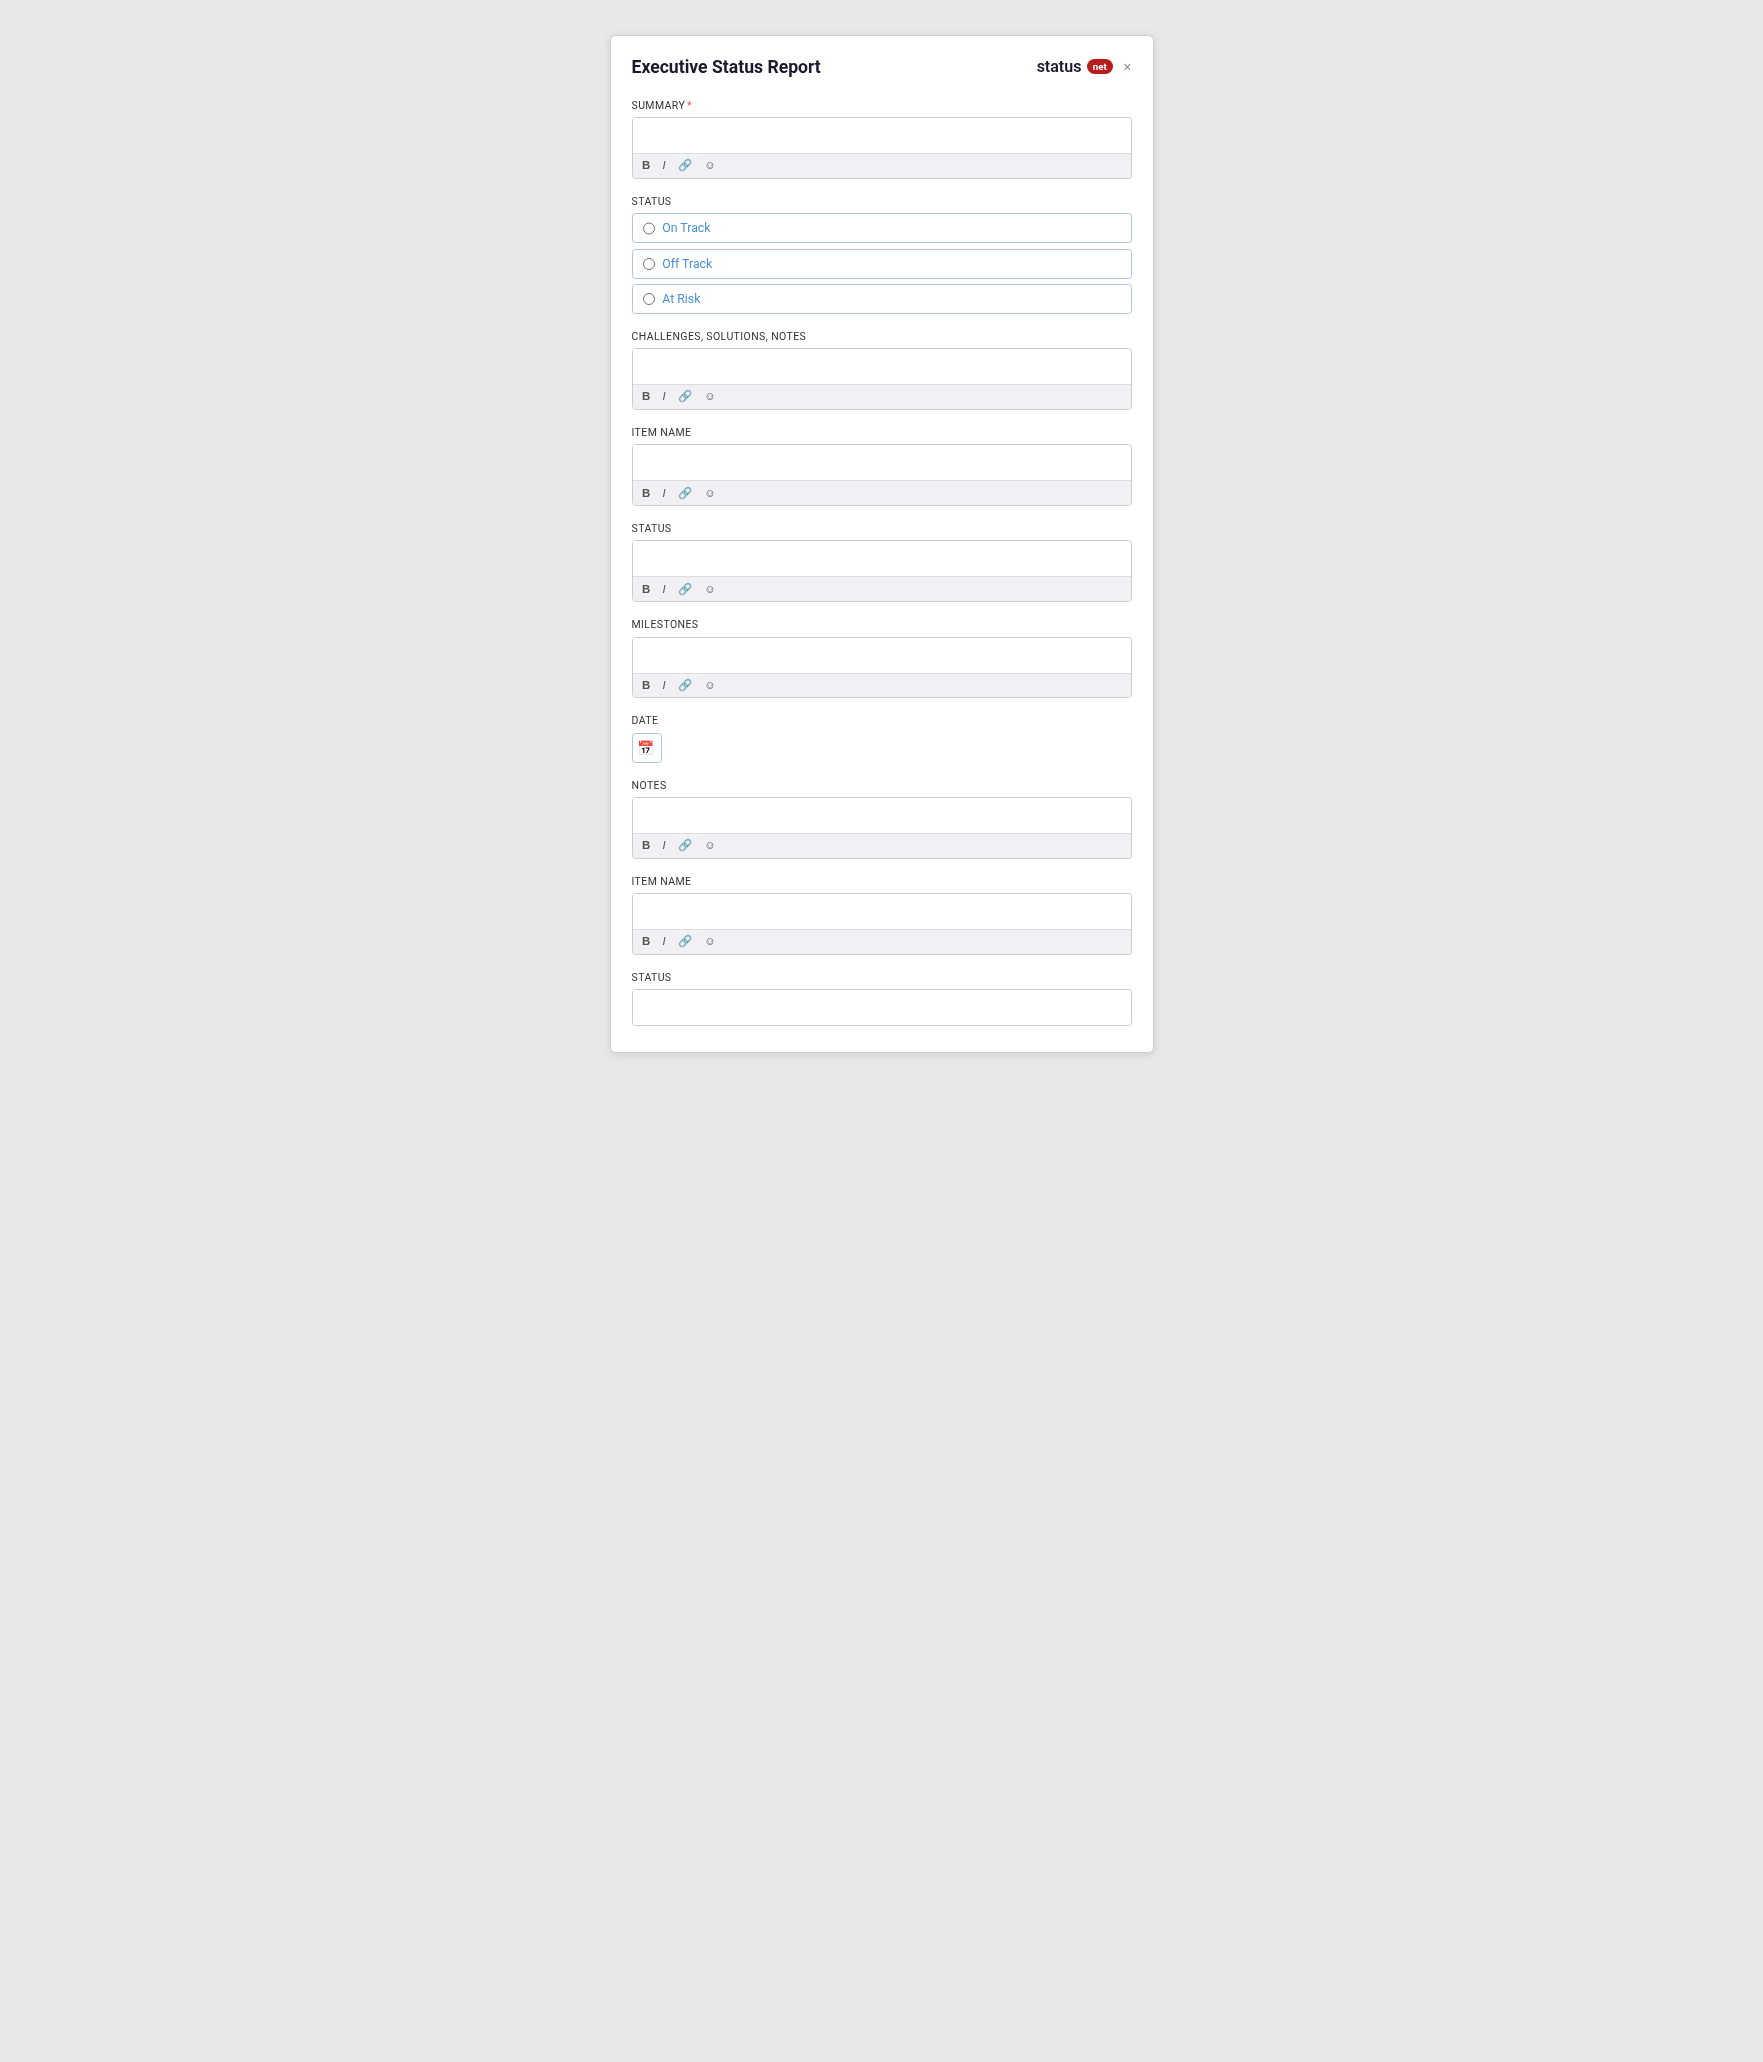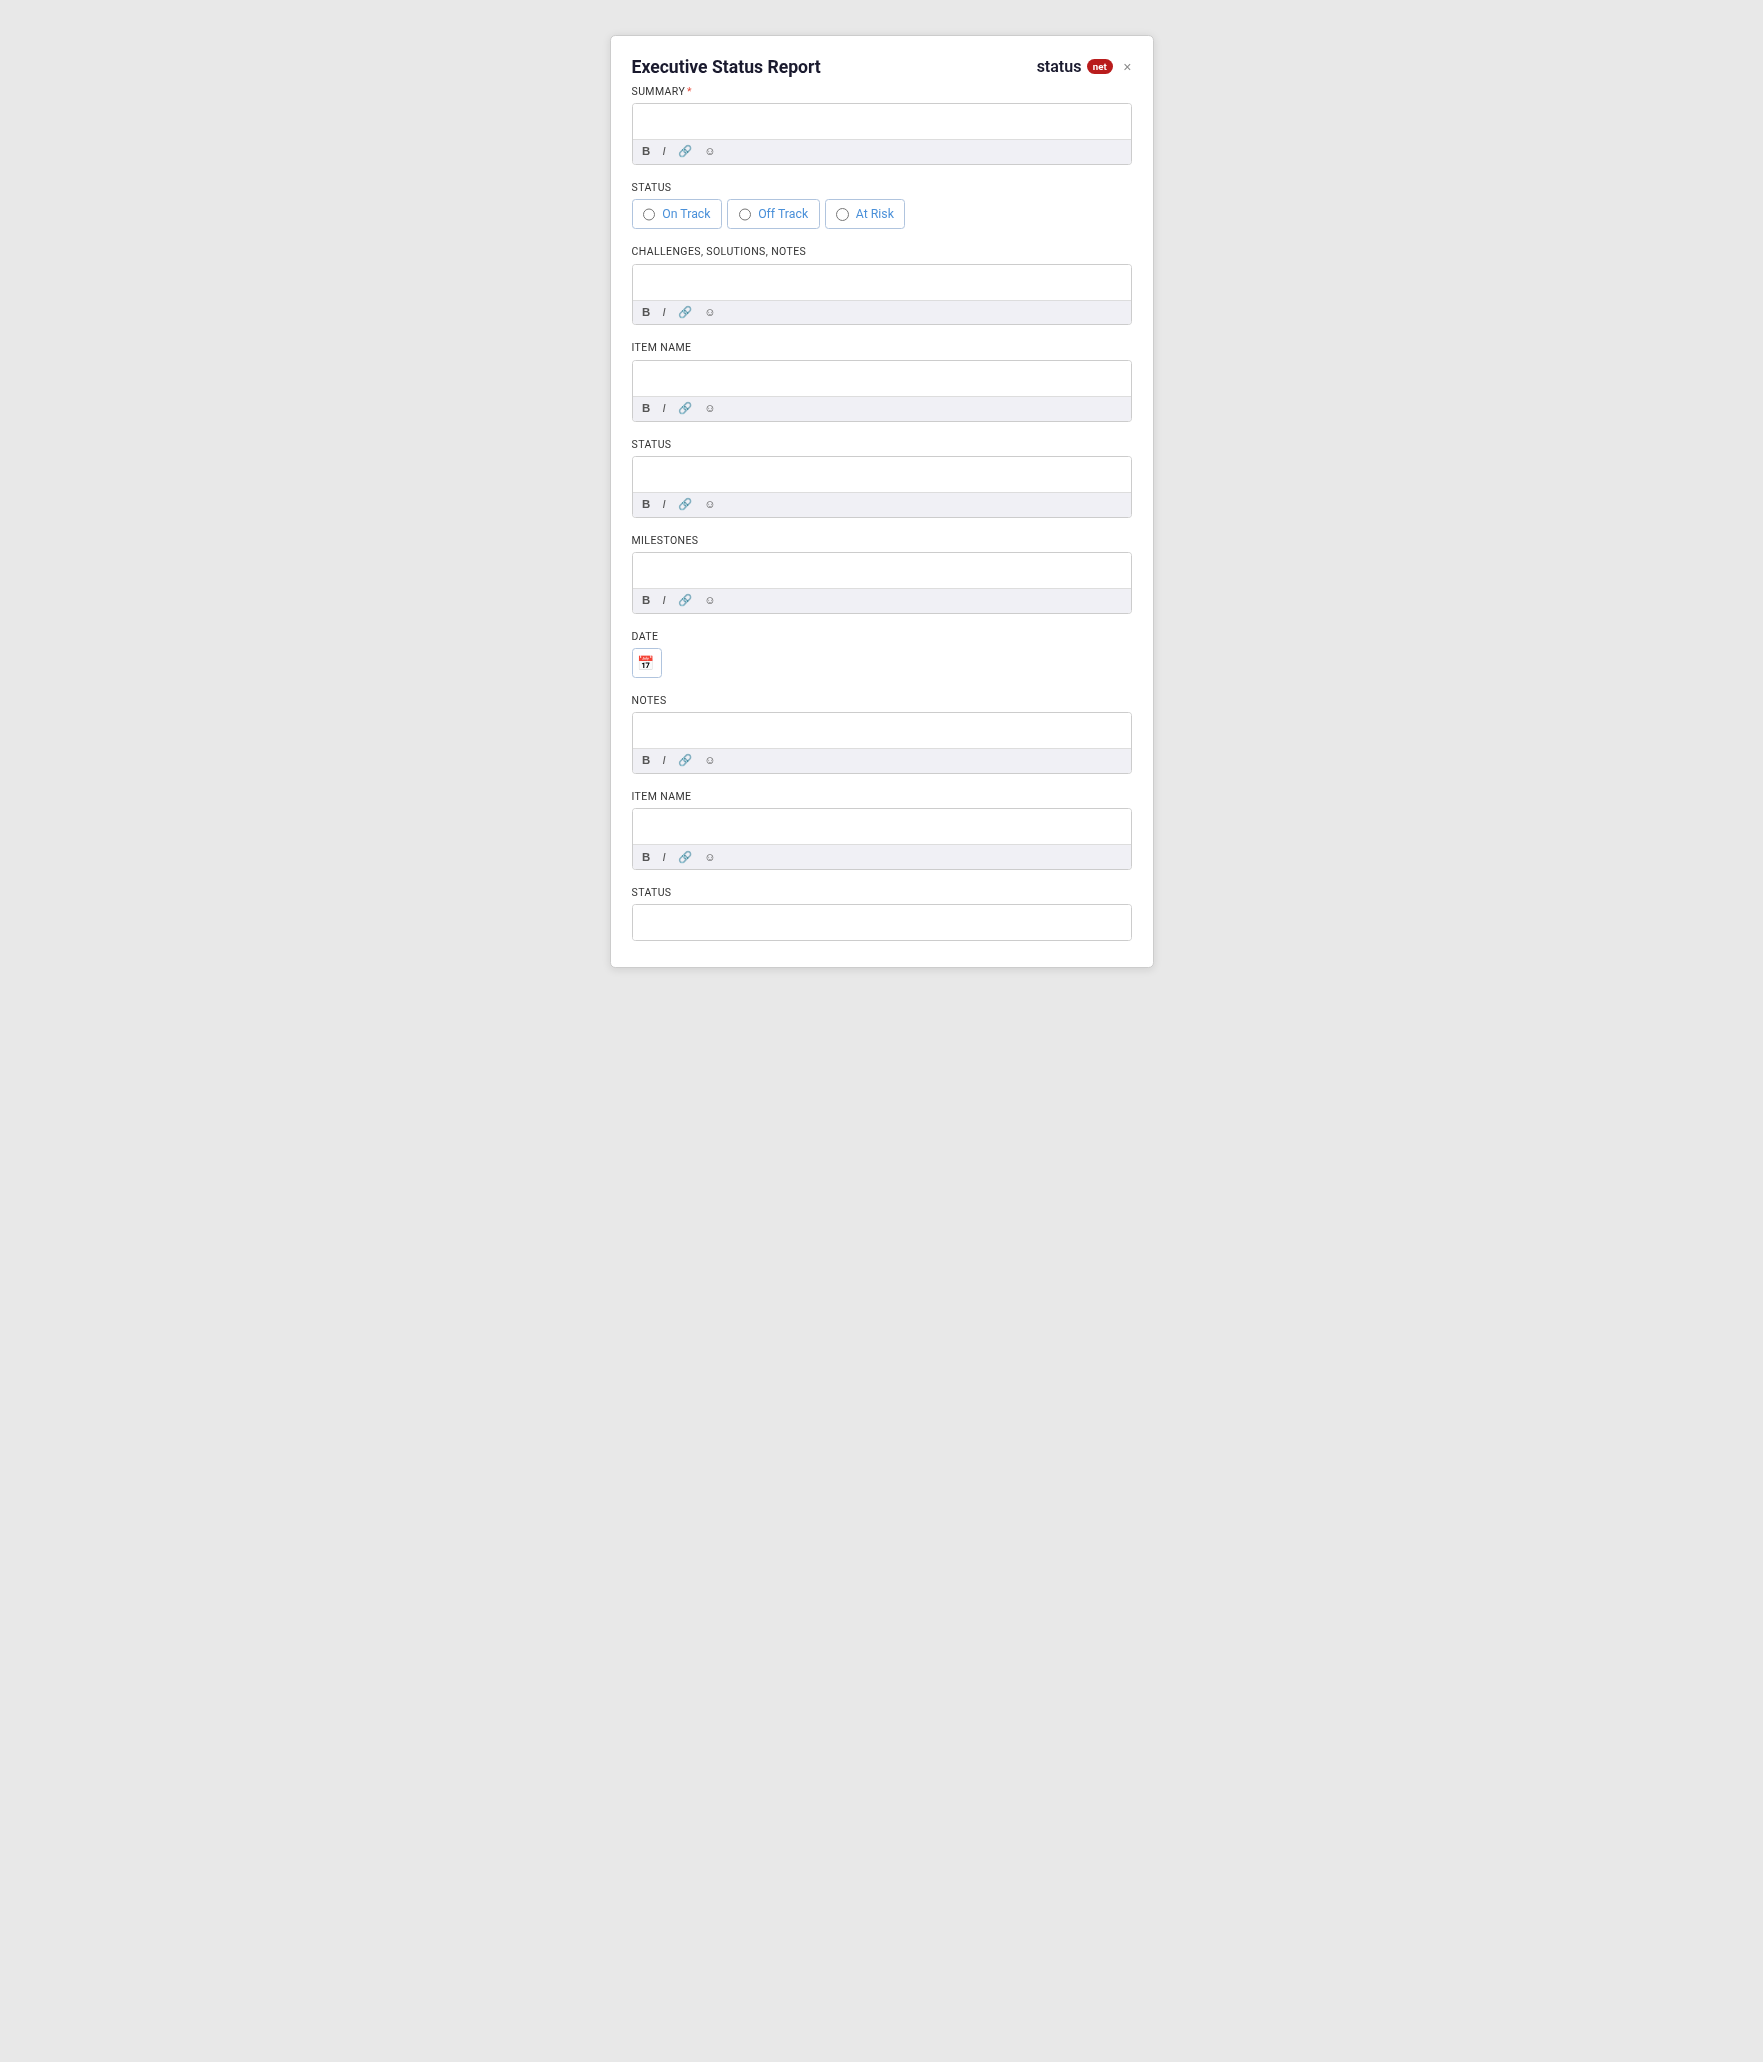--- a/index.html
+++ b/index.html
@@ -25,21 +25,21 @@
       width: 544px;
       padding: 21px 21px 26px 21px;
       position: relative;
       box-shadow: 0 1.8px 8.8px rgba(0,0,0,0.1);
     }
 
     .modal-header {
       display: flex;
       justify-content: space-between;
       align-items: flex-start;
-      margin-bottom: 8px;
+      margin-bottom: 22px;
     }
 
     .modal-title {
       font-size: 17.6px;
       font-weight: 700;
       color: #1a1a2e;
     }
 
     .modal-brand {
       display: flex;
@@ -127,21 +127,21 @@
     .toolbar-btn.bold {
       font-weight: 700;
     }
 
     .toolbar-btn.italic {
       font-style: italic;
     }
 
     .status-options {
       display: flex;
-      flex-direction: row;
+      flex-direction: column;
       gap: 5.3px;
       margin-top: 3.5px;
     }
 
     .status-option {
       display: flex;
       align-items: center;
       gap: 7px;
       border: 0.9px solid #b0c4de;
       border-radius: 3.5px;

